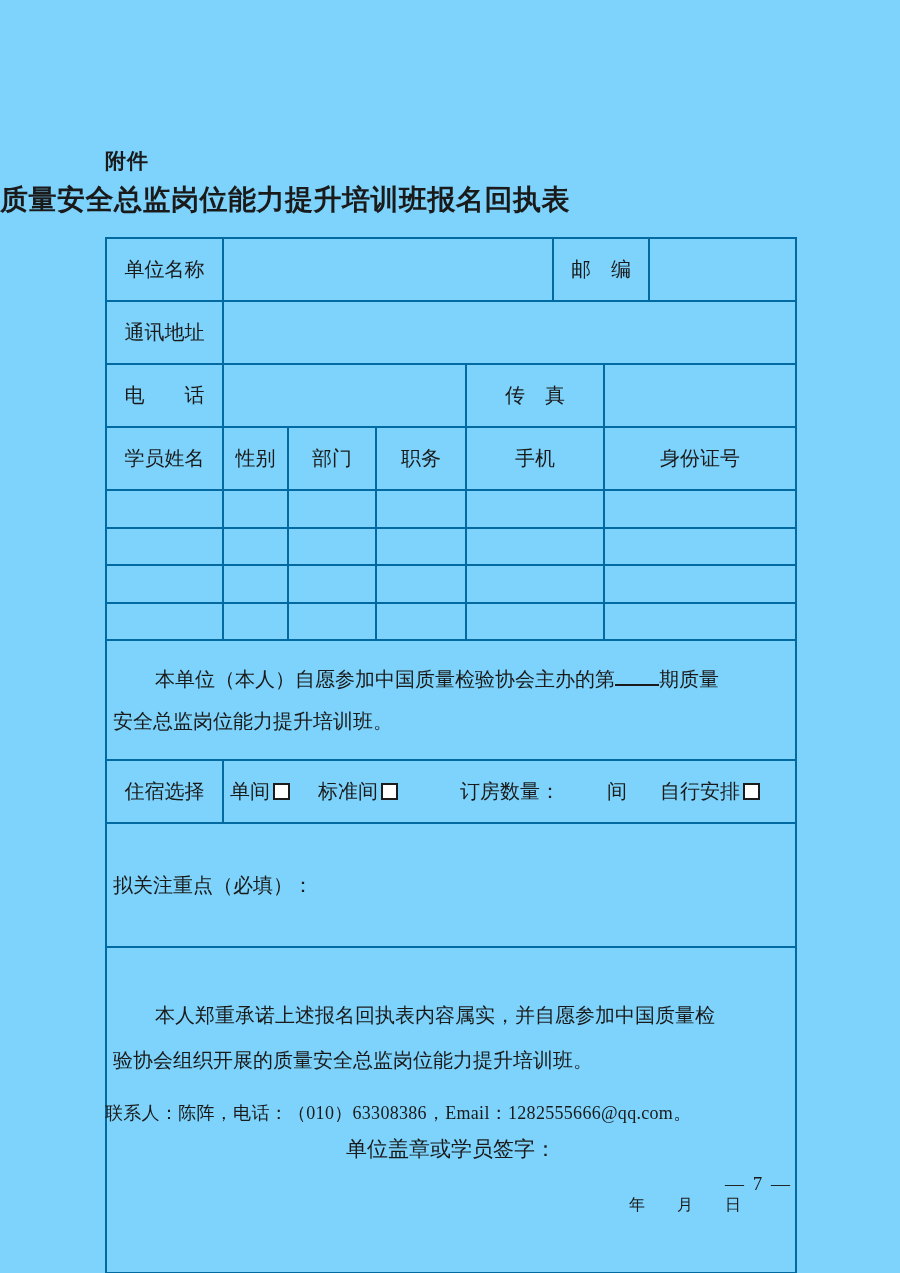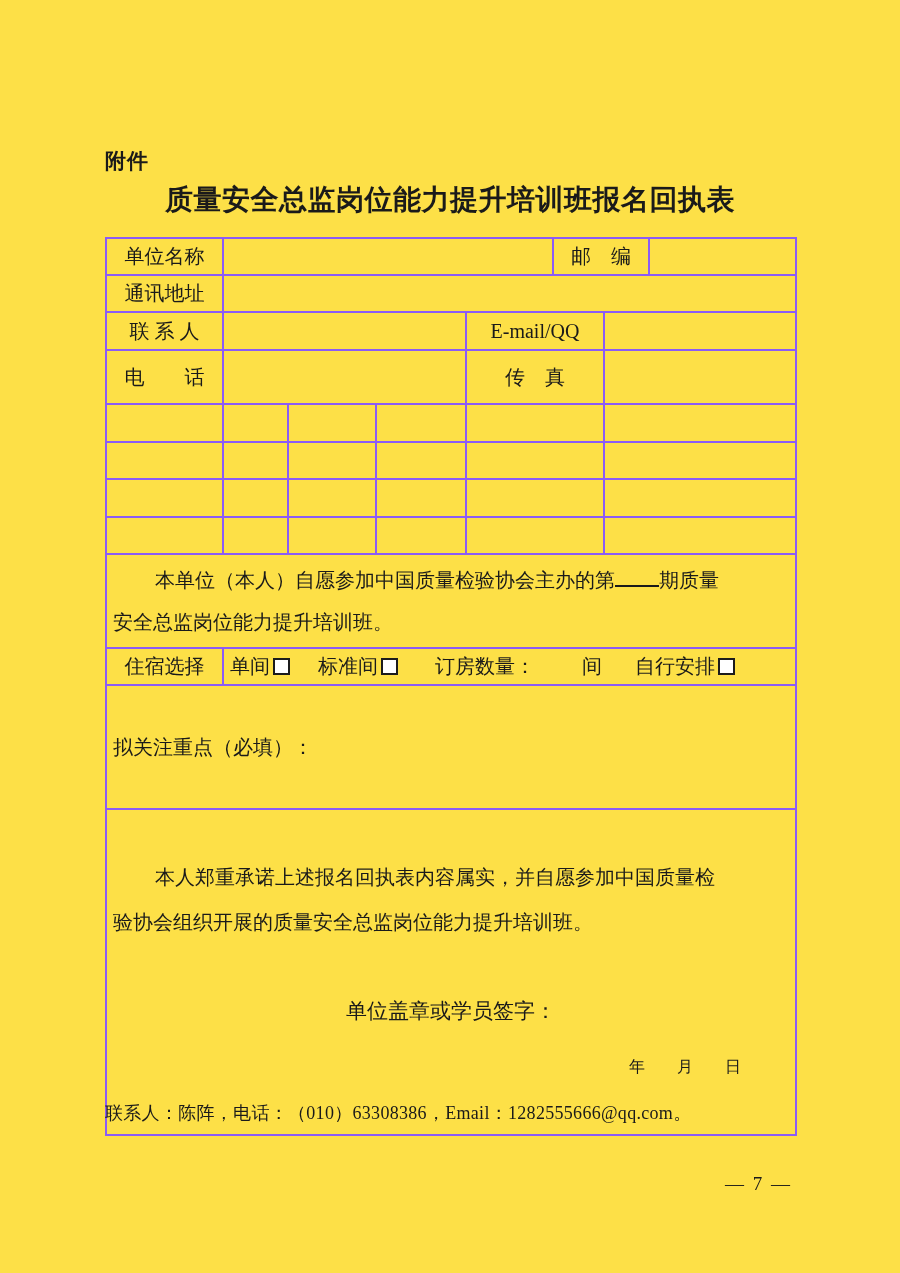--- a/index.html
+++ b/index.html
@@ -4,51 +4,50 @@
 <style>
   * { margin: 0; padding: 0; box-sizing: border-box; }
   html, body { background: #ffffff; }
   body {
     width: 900px;
     height: 1273px;
     position: relative;
     font-family: "Liberation Serif", "DejaVu Serif", serif;
     color: #1a1a1a;
   }
-  .page { position: absolute; inset: 0; background: #fde047; }
+  .page { position: absolute; inset: 0; background: #7dd3fc; }
 
   .attachment-label {
     position: absolute;
     left: 105px; top: 147px;
     font-size: 21px;
     font-weight: bold;
     letter-spacing: 1px;
   }
   .doc-title {
     position: absolute;
     left: 0; top: 181px;
     width: 900px;
-    text-align: center;
     font-size: 28px;
     font-weight: bold;
     letter-spacing: 0.5px;
   }
 
   table.form-table {
     position: absolute;
     left: 105px; top: 237px;
     width: 690px;
     border-collapse: collapse;
     table-layout: fixed;
     font-size: 20px;
   }
   table.form-table td {
-    border: 2px solid #8b5cf6;
+    border: 2px solid #0369a1;
     vertical-align: middle;
-    padding: 4px 6px;
+    padding: 17px 6px;
     overflow: hidden;
   }
   td.lbl { text-align: center; white-space: nowrap; }
   td.hdr { text-align: center; white-space: nowrap; }
   td.val {}
   tr.r1 { height: 36px; }
   tr.r2 { height: 29px; }
   tr.r3 { height: 38px; }
   tr.r4 { height: 54px; }
   tr.r5 { height: 40px; }
@@ -65,21 +64,21 @@
     display: inline-block;
     width: 44px;
     height: 1.05em;
     border-bottom: 2px solid #1a1a1a;
     vertical-align: baseline;
   }
 
   td.accommodation-cell { height: 35px; white-space: nowrap; padding-left: 10px; }
   .acc-item { display: inline-block; }
   .gap-a { margin-left: 23px; }
-  .gap-b { margin-left: 32px; }
+  .gap-b { margin-left: 57px; }
   .gap-c { margin-left: 42px; }
   .gap-d { margin-left: 28px; }
   .checkbox {
     display: inline-block;
     width: 17px; height: 17px;
     border: 2px solid #1c1c1c;
     vertical-align: -2px;
     margin-left: 3px;
     background: #fff;
   }
@@ -152,34 +151,36 @@
       <td class="val" colspan="4"></td>
       <td class="lbl" colspan="2">邮　编</td>
       <td class="val"></td>
     </tr>
 
     <tr class="r2">
       <td class="lbl">通讯地址</td>
       <td class="val" colspan="7"></td>
     </tr>
 
-    <tr class="r3">
-      <td class="lbl">联 系 人</td>
-      <td class="val" colspan="3"></td>
-      <td class="lbl" colspan="2">E-mail/QQ</td>
-      <td class="val" colspan="2"></td>
-    </tr>
 
     <tr class="r4">
       <td class="lbl">电　　话</td>
       <td class="val" colspan="3"></td>
       <td class="lbl" colspan="2">传　真</td>
       <td class="val" colspan="2"></td>
     </tr>
 
+    <tr class="r5">
+      <td class="hdr">学员姓名</td>
+      <td class="hdr">性别</td>
+      <td class="hdr">部门</td>
+      <td class="hdr">职务</td>
+      <td class="hdr" colspan="2">手机</td>
+      <td class="hdr" colspan="2">身份证号</td>
+    </tr>
 
     <tr class="r-stu">
       <td></td>
       <td></td>
       <td></td>
       <td></td>
       <td colspan="2"></td>
       <td colspan="2"></td>
     </tr>
     <tr class="r-stu">

